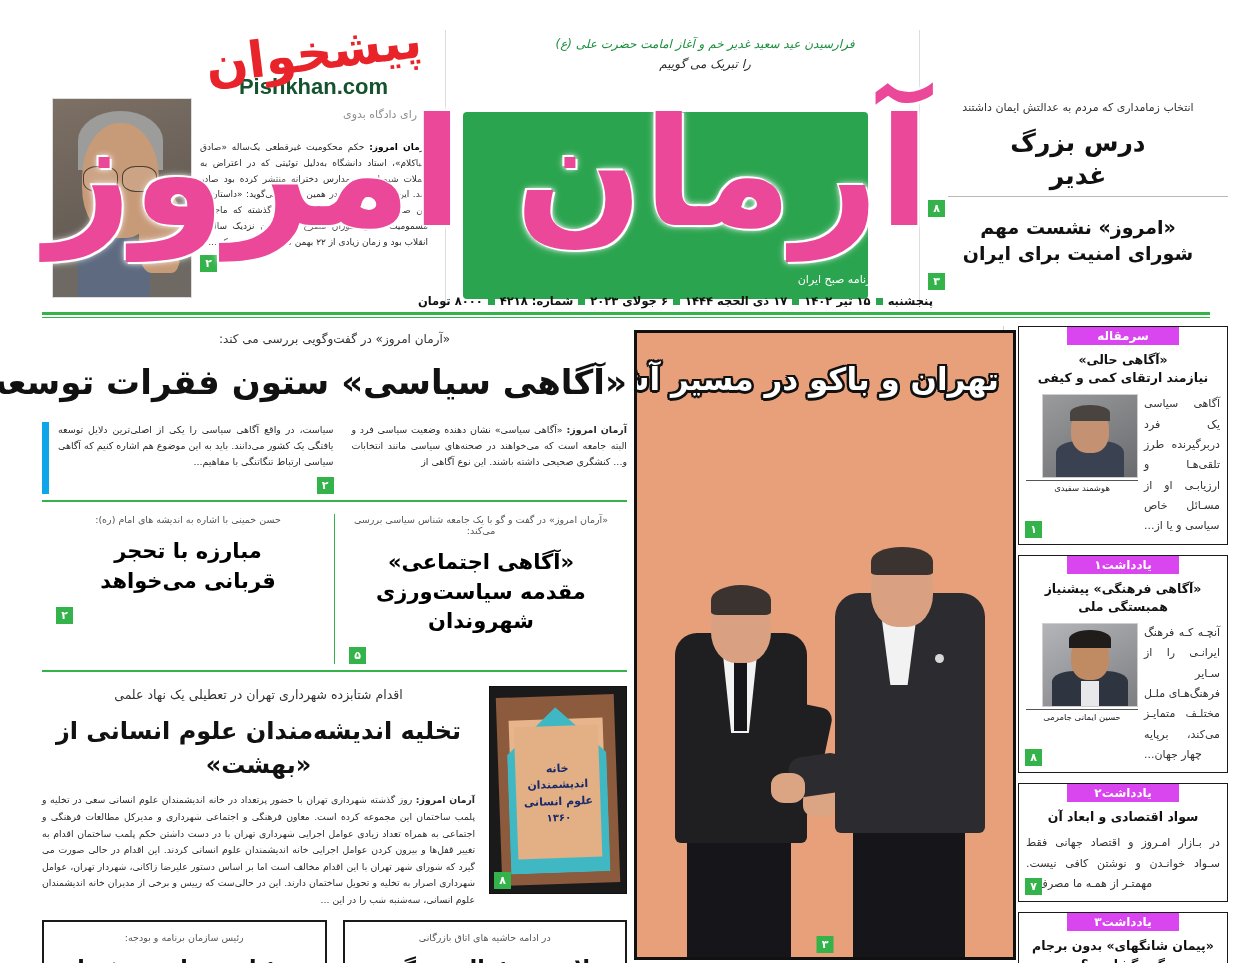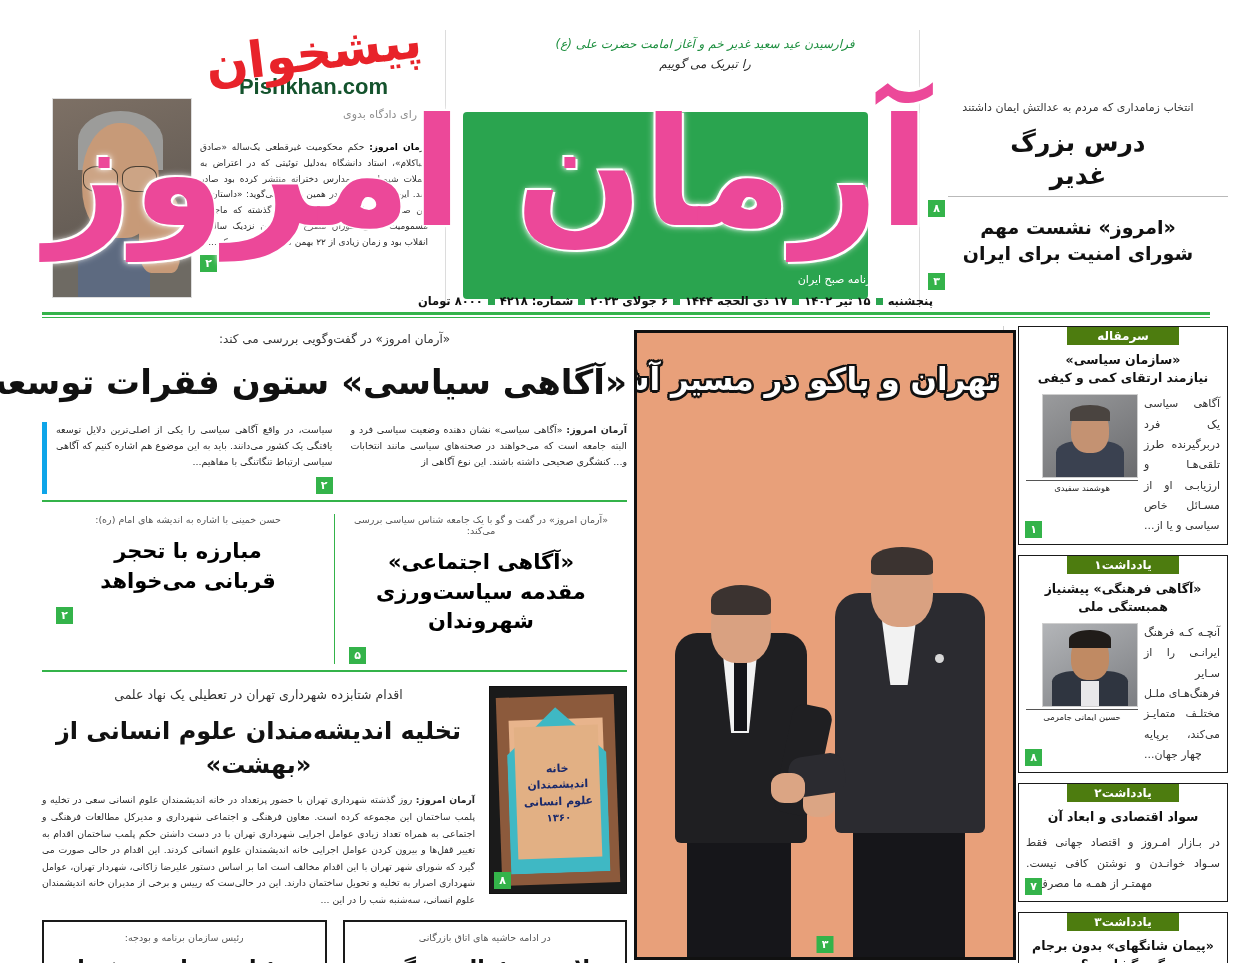--- a/index.html
+++ b/index.html
@@ -124,21 +124,21 @@
   .left-col { position: absolute; left: 42px; top: 326px; width: 585px; height: 632px; }
 
   .lead-kicker { font-size: 12px; margin-top: 4px; }
   .lead-head {
     font-size: 34px; line-height: 1.35; margin-top: 12px; white-space: nowrap;
   }
   .lead-cols {
     display: flex; gap: 18px; margin-top: 16px; direction: rtl;
   }
   .lead-cols .c { flex: 1; }
-  .lead-cols .c.first { border-left: 5px solid #0ea5e9; padding-left: 9px; }
+  .lead-cols .c.first { border-left: 7px solid #0ea5e9; padding-left: 9px; }
 
   .sep-green { width: 100%; height: 2px; background: #34b34a; margin-top: 6px; }
 
   .two-up { display: flex; direction: rtl; margin-top: 12px; }
   .two-up .cell { flex: 1; padding: 0 14px; }
   .two-up .cell.left { border-left: 1.5px solid #34b34a; }
   .two-up .k { font-size: 9.5px; color: #555; text-align: center; }
   .two-up .h { font-size: 21px; line-height: 1.4; margin-top: 12px; text-align: center; font-weight: bold; }
 
   .mid-block { margin-top: 14px; display: flex; direction: rtl; gap: 14px; }
@@ -193,21 +193,21 @@
   .f-tie { position: absolute; background: #15151a; }
   .f-arm { position: absolute; background: #1f1f22; }
   .f-hand { position: absolute; background: #dba584; border-radius: 40%; }
   .f-legs { position: absolute; background: #16161a; }
   .center-badge { position: absolute; left: 50%; bottom: 4px; transform: translateX(-50%); }
 
   
   .right-col { position: absolute; right: 22px; top: 326px; width: 210px; }
   .side-card { border: 1px solid #1a1a1a; margin-bottom: 10px; padding: 6px 7px 7px; position: relative; }
   .side-tab {
-    background: #4d7c0f; color: #fff; font-size: 12px; font-weight: bold;
+    background: #d946ef; color: #fff; font-size: 12px; font-weight: bold;
     text-align: center; padding: 2px 0; width: 112px; margin: -6px auto 6px;
   }
   .side-title { font-size: 12.5px; font-weight: bold; text-align: center; line-height: 1.45; color: #111; }
   .side-flex { display: flex; direction: rtl; gap: 6px; margin-top: 7px; }
   .side-text { flex: 1; font-size: 11px; line-height: 1.85; color: #333; text-align: justify; text-align-last: left; }
   .side-photo { width: 112px; flex: none; }
   .side-img { width: 96px; height: 84px; background: #6d6f73; overflow: hidden; position: relative; border: 1px solid #cfcfcf; }
   .side-name { font-size: 8.5px; text-align: center; color: #222; margin-top: 2px; border-top: 1px solid #555; padding-top: 2px; }
   .vline-right { position: absolute; right: 246px; top: 326px; width: 1px; height: 632px; background: #d0d0d0; }
 </style>
@@ -385,21 +385,21 @@
         <div style="position:absolute;left:112px;bottom:300px;width:9px;height:9px;background:#d8d8d8;border-radius:50%;"></div>
       </div>
     </div>
     <span class="pagenum center-badge">۳</span>
   </div>
 
   <div class="right-col">
 
     <div class="side-card">
       <div class="side-tab">سرمقاله</div>
-      <div class="side-title" style="white-space:pre-line;">«سازمان سیاسی»
+      <div class="side-title" style="white-space:pre-line;">«آگاهی حالی»
 نیازمند ارتقای کمی و کیفی</div>
       <div class="side-flex">
         <div class="side-text">آگاهی سیاسی یک فرد دربرگیرنده طرز تلقی‌هـا و ارزیابـی او از مسـائل خاص سیاسی و یا از...</div>
         <div class="side-photo">
           <div class="side-img">
             <div style="position:absolute;inset:0;background:linear-gradient(150deg,#9a9b9d,#6a6b6e);"></div>
             <div style="position:absolute;left:14%;bottom:0;width:72%;height:44%;background:#3a4150;border-radius:32% 32% 0 0;"></div>
             <div style="position:absolute;left:30%;top:16%;width:40%;height:54%;background:#c49272;border-radius:46% 46% 42% 42%;"></div>
             <div style="position:absolute;left:29%;top:12%;width:42%;height:19%;background:#4a4440;border-radius:50% 50% 0 0;"></div>
           </div>

